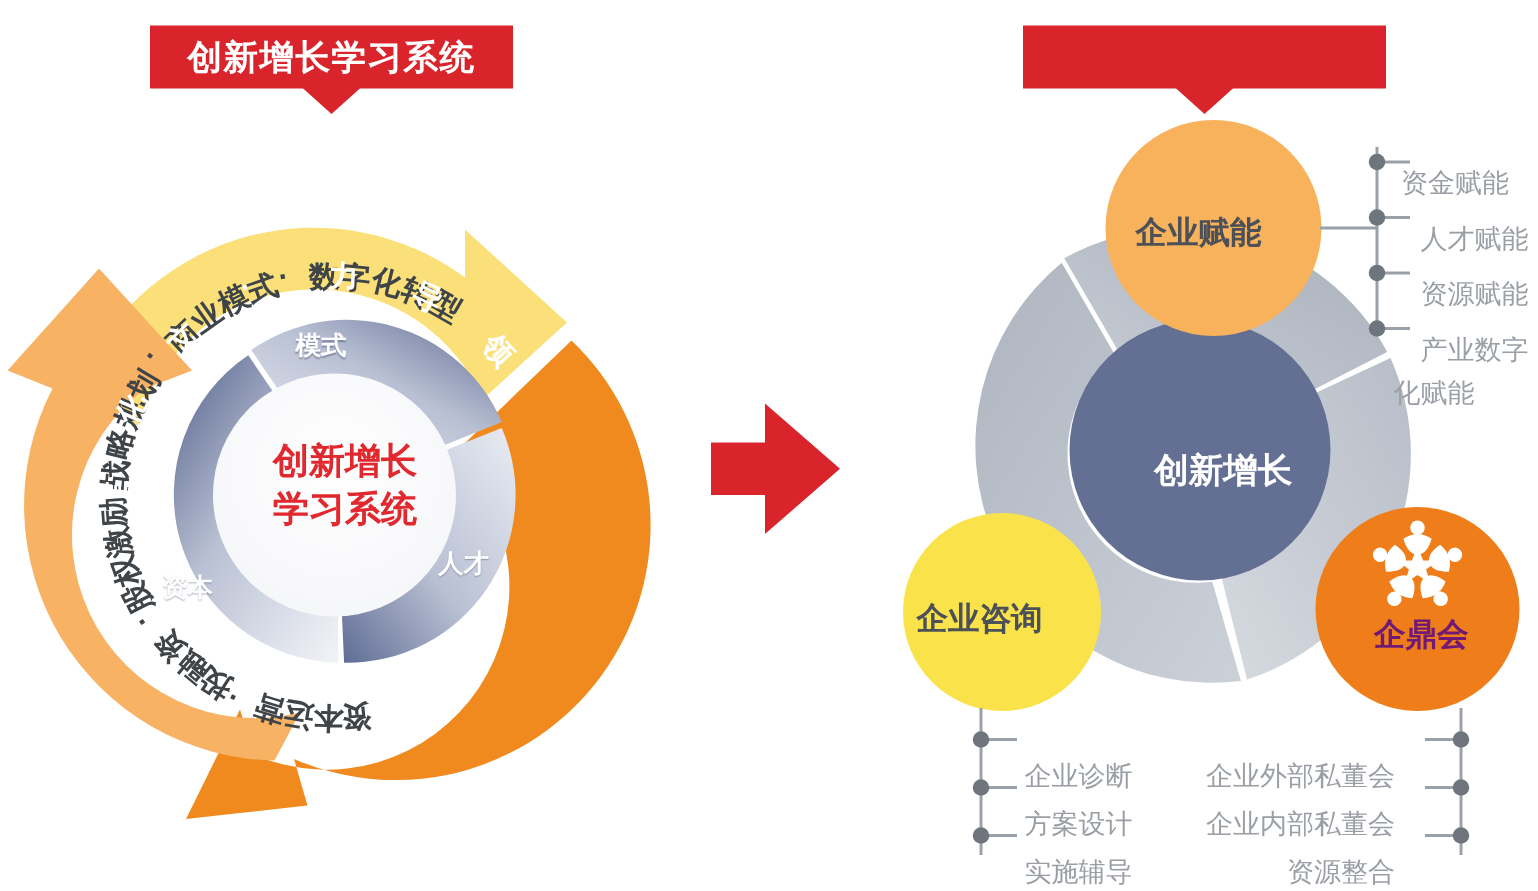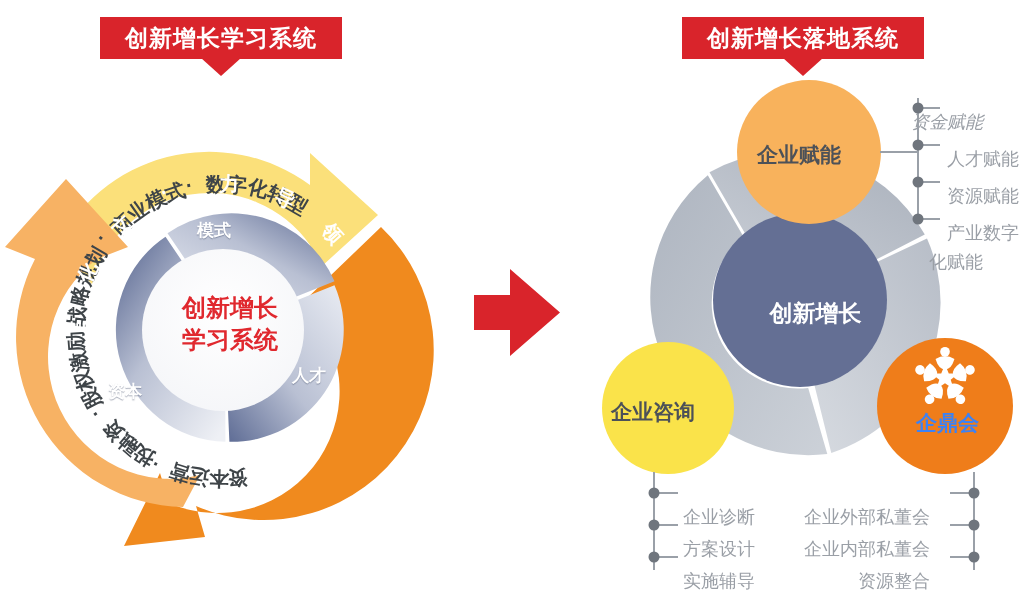--- a/index.html
+++ b/index.html
@@ -28,41 +28,40 @@
   
   .lbl{position:absolute;color:#fff;font-weight:bold;white-space:nowrap;}
   .lbl-inner{font-size:17px;text-shadow:0 1px 1px rgba(60,70,100,.45);}
   #core-left{position:absolute;left:150px;top:292px;width:160px;
      text-align:center;color:#e0282e;font-size:24px;font-weight:bold;line-height:32px;}
   #core-right{position:absolute;left:728px;top:297px;width:175px;
      text-align:center;color:#ffffff;font-size:23px;font-weight:bold;line-height:33px;}
 
   .bubble-label{position:absolute;color:#4c5158;font-weight:bold;
      font-size:21px;white-space:nowrap;}
-  .bubble-label.white{color:#3b82f6;}
+  .bubble-label.white{color:#701a75;}
 
   .leaf{position:absolute;color:#9a9fa6;font-size:18px;white-space:nowrap;}
 
   
   .arcchar{position:absolute;font-size:20px;font-weight:bold;color:#3e4448;
      transform-origin:50% 50%;white-space:pre;}
   .arcchar.w{color:#ffffff;}
 </style>
 </head>
 <body>
 
 <div class="stage">
 
   <div class="banner" id="banner-left">
     <span>创新增长学习系统</span>
     <span class="notch"></span>
   </div>
 
   <div class="banner" id="banner-right">
-    <span>创新增长落地系统</span>
     <span class="notch"></span>
   </div>
 
   <svg class="svgwrap" id="left-wheel" viewBox="0 0 450 510">
     <defs>
       <linearGradient id="gSlate1" x1="0" y1="1" x2="1" y2="0">
         <stop offset="0%" stop-color="#e9ecf3"></stop>
           <stop offset="55%" stop-color="#b9c0d3"></stop>
           <stop offset="100%" stop-color="#5d6b94"></stop>
       </linearGradient>
@@ -264,21 +263,21 @@
   </svg>
 
   <div id="core-right">
     <div>创新增长</div>
   </div>
 
   <span class="bubble-label" style="left:757px;top:141px;">企业赋能</span>
   <span class="bubble-label" style="left:611px;top:398px;">企业咨询</span>
   <span class="bubble-label white" style="left:916px;top:409px;">企鼎会</span>
 
-  <span class="leaf" style="left:911px;top:110px;font-style:italic;">资金赋能</span>
+  <span class="leaf" style="left:934px;top:110px;">资金赋能</span>
   <span class="leaf" style="left:947px;top:147px;">人才赋能</span>
   <span class="leaf" style="left:947px;top:184px;font-family:Liberation Serif, serif;">资源赋能</span>
   <span class="leaf" style="left:947px;top:221px;">产业数字</span>
   <span class="leaf" style="left:929px;top:250px;">化赋能</span>
 
   <span class="leaf" style="left:683px;top:505px;">企业诊断</span>
   <span class="leaf" style="left:683px;top:537px;">方案设计</span>
   <span class="leaf" style="left:683px;top:569px;">实施辅导</span>
 
   <span class="leaf" style="left:804px;top:505px;">企业外部私董会</span>

